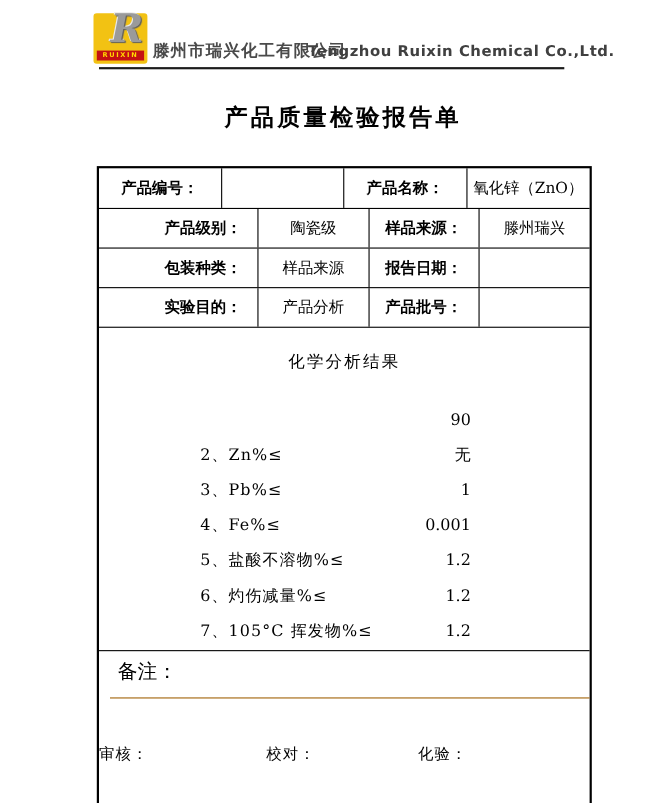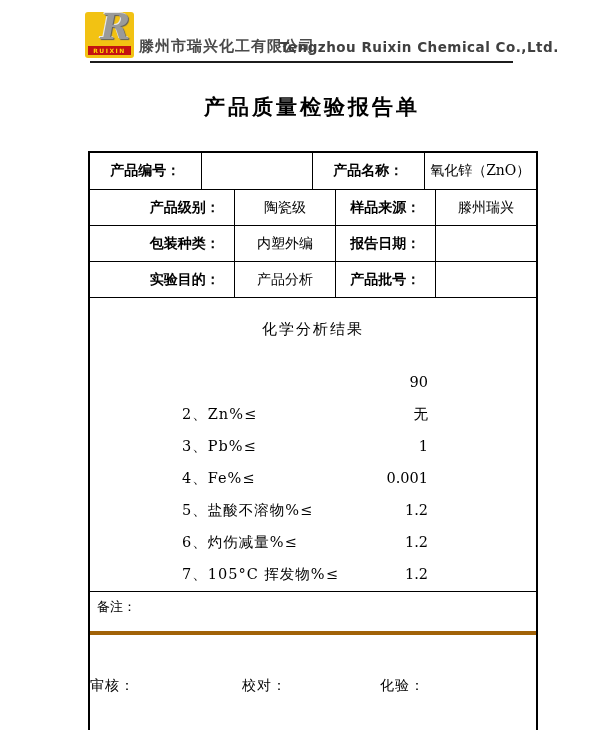--- a/index.html
+++ b/index.html
@@ -64,21 +64,21 @@
   .analysis-cell { height:294px; border-bottom:1px solid #000; position:relative; }
   .analysis-title {
     padding-top:22px; text-align:center; font-size:15px; letter-spacing:2px;
     font-family:"DejaVu Serif", serif;
   }
   .analysis-list { margin-top:27px; }
   .analysis-item { position:relative; height:32px; line-height:32px; font-size:14.5px; }
   .analysis-item .item-label { padding-left:92px; letter-spacing:1px; }
   .analysis-item .item-value { position:absolute; right:108px; top:0; }
 
-  .remark-cell { height:43px; border-bottom:4px solid #a16207; padding:6px 0 0 7px; font-size:13px; }
+  .remark-cell { height:43px; border-bottom:1px solid #a16207; padding:6px 0 0 7px; font-size:18px;margin-left:10px; }
 
   .signature-cell { flex:1; position:relative; font-size:14px; }
   .sig-label { position:absolute; top:42px; letter-spacing:1px; }
   .sig-1 { left:0; } .sig-2 { left:152px; } .sig-3 { left:290px; }
 </style>
 </head>
 <body>
 
 <div class="page">
 
@@ -103,21 +103,21 @@
 
     <div class="info-row r2">
       <div class="cell bordered cell-label">产品级别：</div>
       <div class="cell bordered cell-value">陶瓷级</div>
       <div class="cell bordered cell-label">样品来源：</div>
       <div class="cell cell-value">滕州瑞兴</div>
     </div>
 
     <div class="info-row r3">
       <div class="cell bordered cell-label">包装种类：</div>
-      <div class="cell bordered cell-value">内塑外编</div>
+      <div class="cell bordered cell-value">样品来源</div>
       <div class="cell bordered cell-label">报告日期：</div>
       <div class="cell cell-value"></div>
     </div>
 
     <div class="info-row r4">
       <div class="cell bordered cell-label">实验目的：</div>
       <div class="cell bordered cell-value">产品分析</div>
       <div class="cell bordered cell-label">产品批号：</div>
       <div class="cell cell-value"></div>
     </div>

